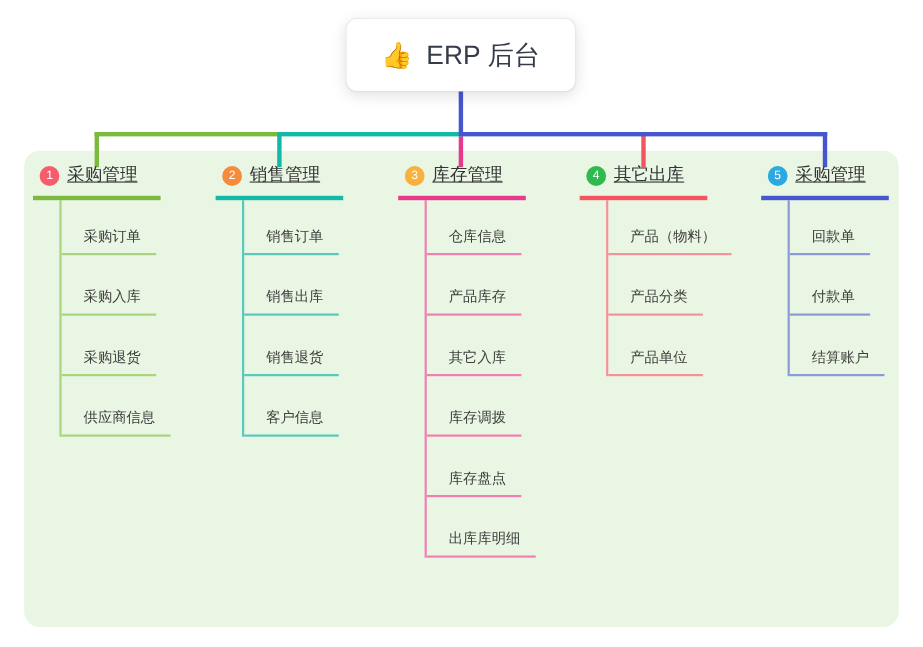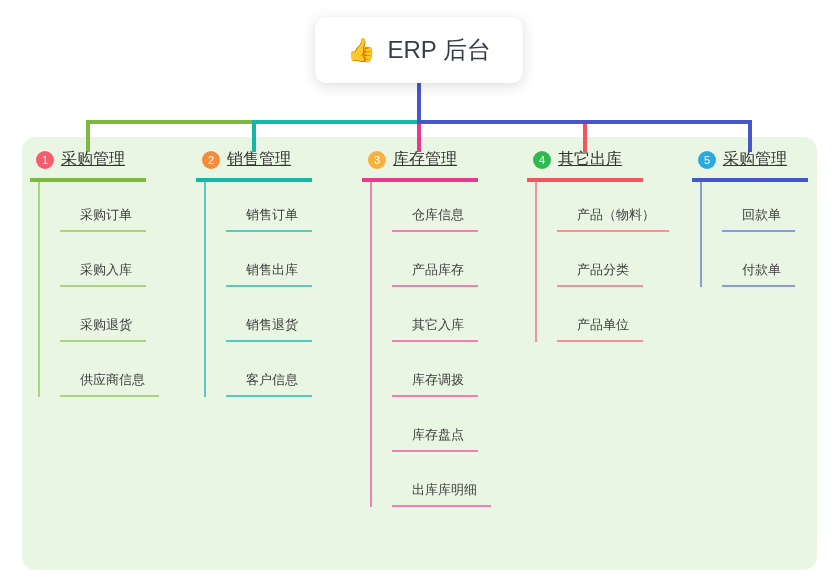--- a/index.html
+++ b/index.html
@@ -43,21 +43,21 @@
     padding:2px 0 8px 6px;
     border-bottom:4px solid var(--c);
     cursor:pointer;
   }
   .badge{
     width:18px;height:18px;border-radius:50%;flex:0 0 18px;
     background:var(--cb);color:#fff;font-size:11px;
     display:flex;align-items:center;justify-content:center;
   }
   .branch-title{font-size:16px;color:#333;white-space:nowrap;text-decoration:underline;}
-  .children{margin-left:8px;border-left:2px solid var(--cl);padding-left:20px;}
+  .children{margin-left:24px;border-left:2px solid var(--cl);}
   .child{
     display:table;white-space:nowrap;
     padding:29px 14px 6px 20px;
     border-bottom:2px solid var(--cl);
     font-size:13px;color:#3d3d3d;cursor:pointer;
   }
   .child:first-child{padding-top:24px;}
 </style>
 </head>
 <body>
@@ -134,15 +134,16 @@
   </div>
 
   <div class="branch" style="--c: #4656cc; --cl: #8a9adb; --cb: #2ba9e1;">
     <div class="branch-header">
       <span class="badge">5</span>
       <span class="branch-title">采购管理</span>
     </div>
     <div class="children">
         <div class="child">回款单</div>
         <div class="child">付款单</div>
+        <div class="child">结算账户</div>
       </div>
   </div>
 </div>
 
 </body></html>

